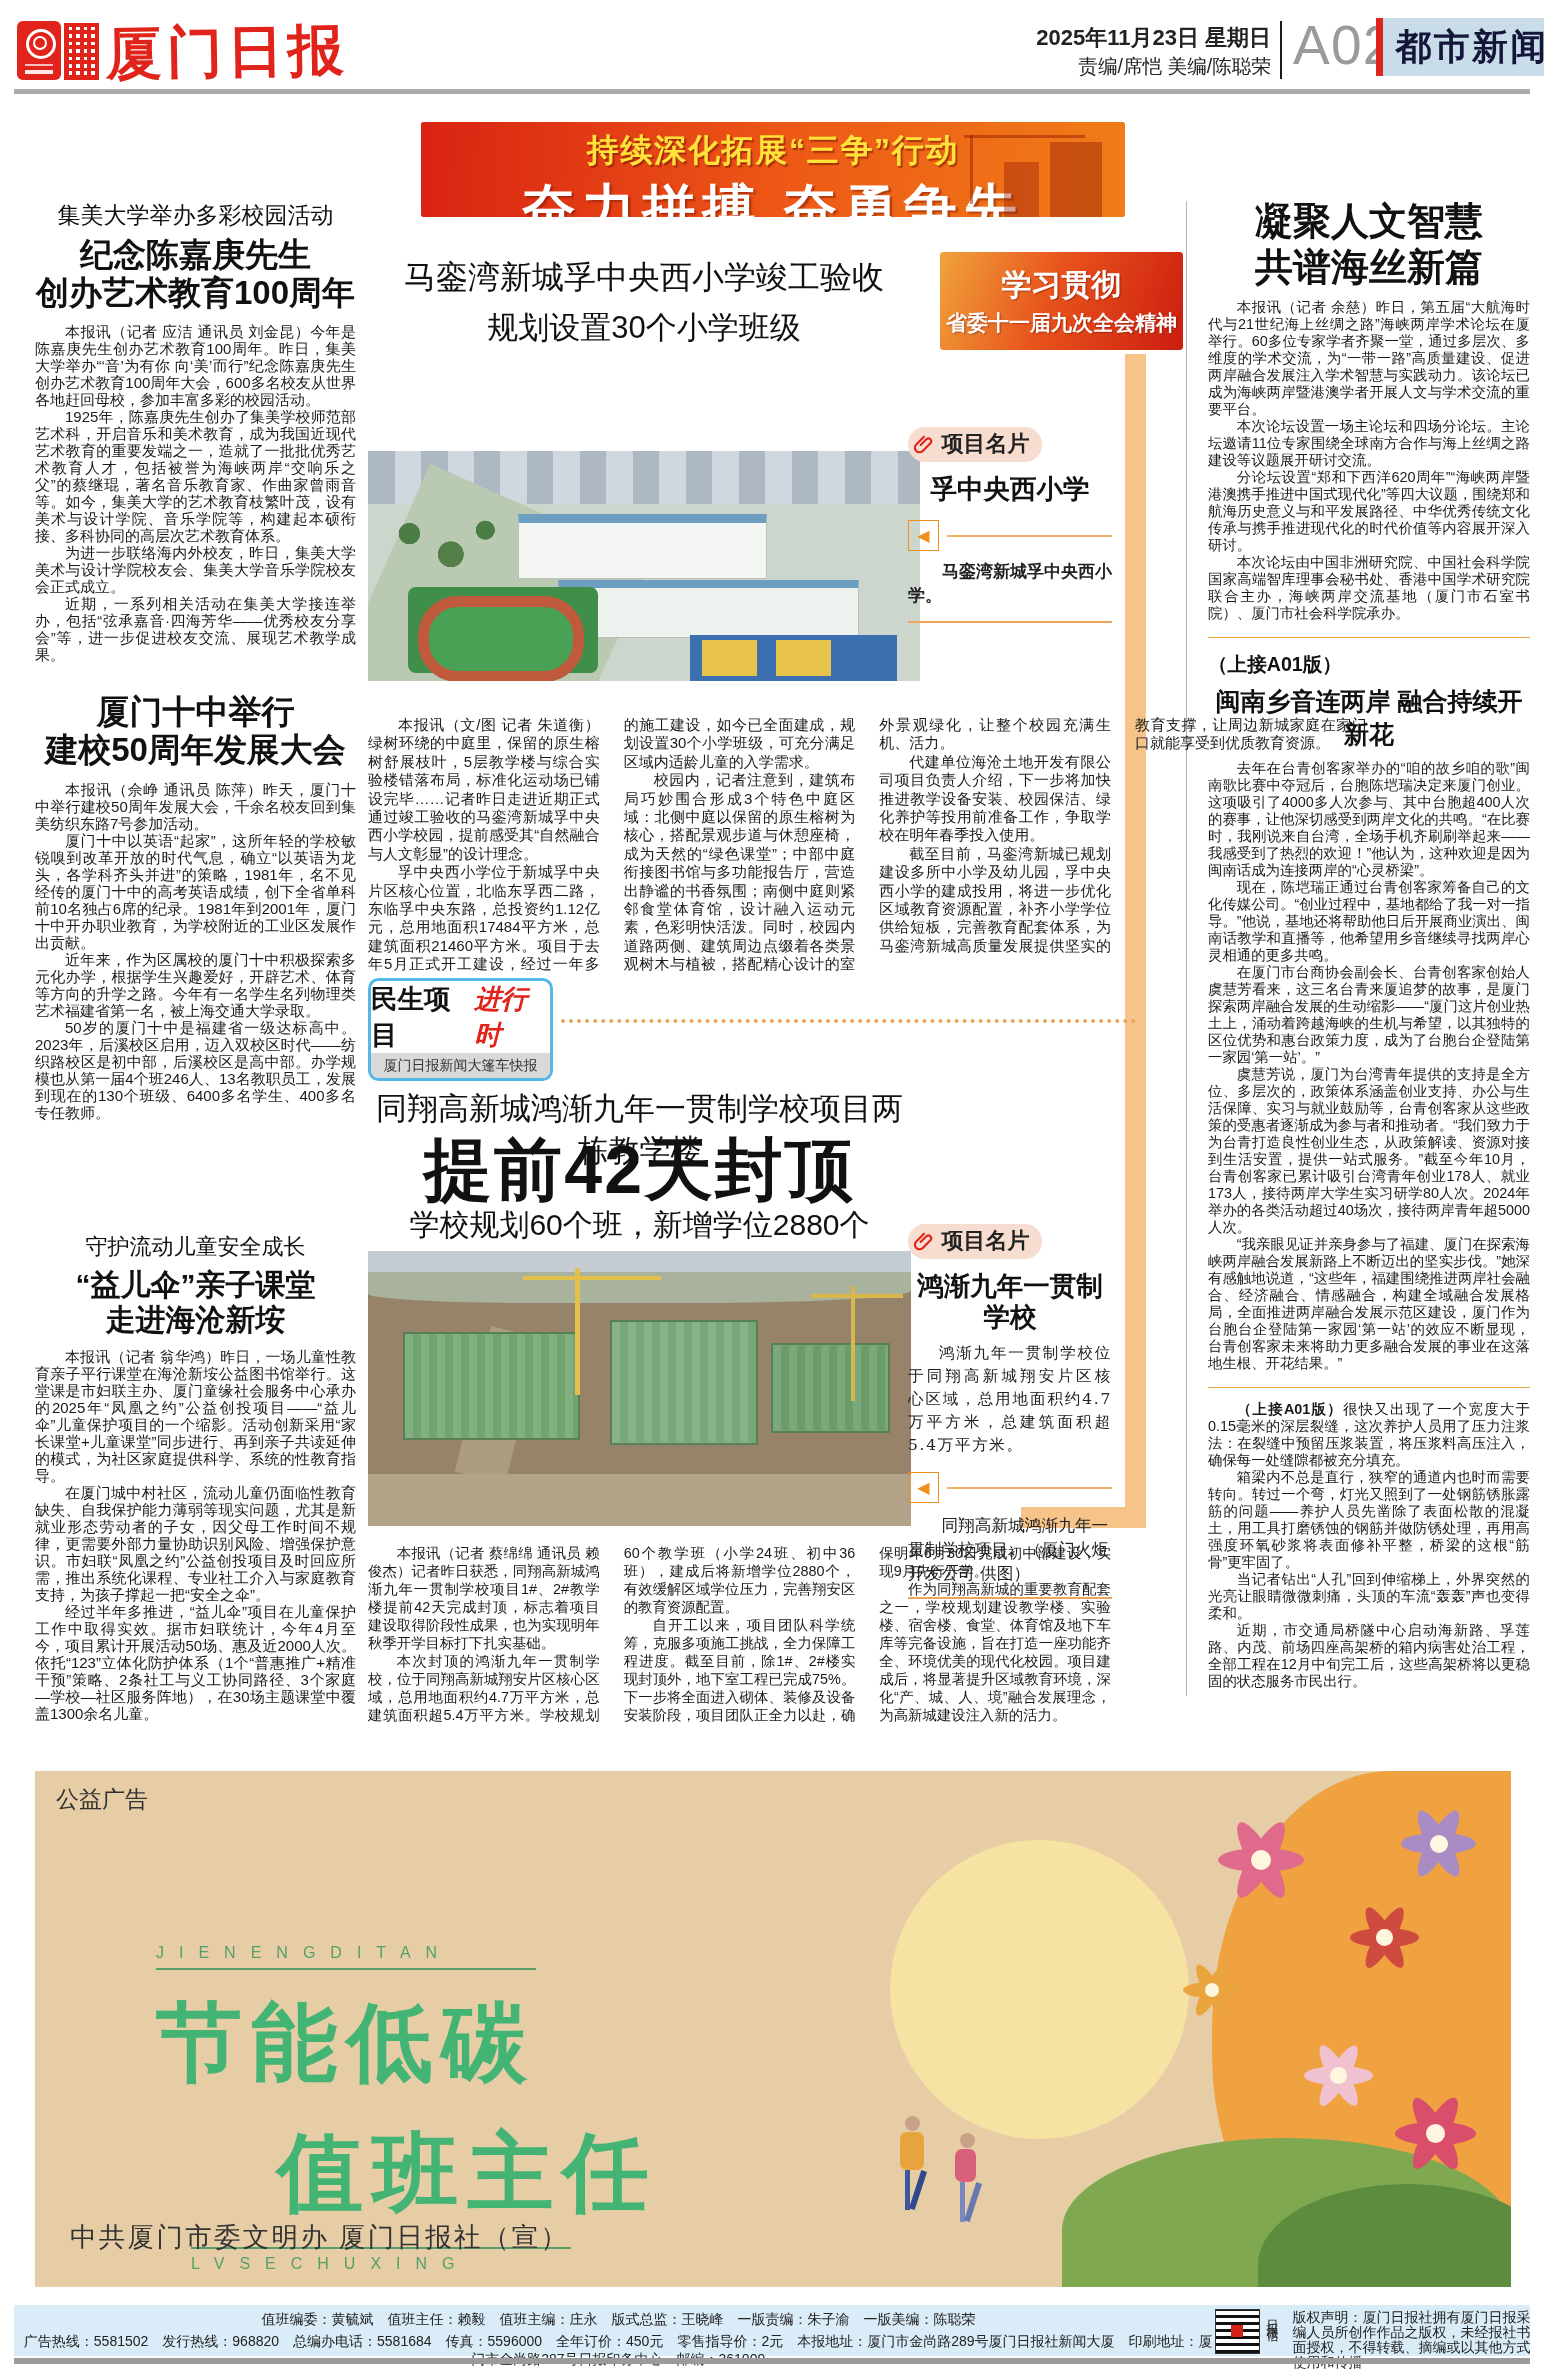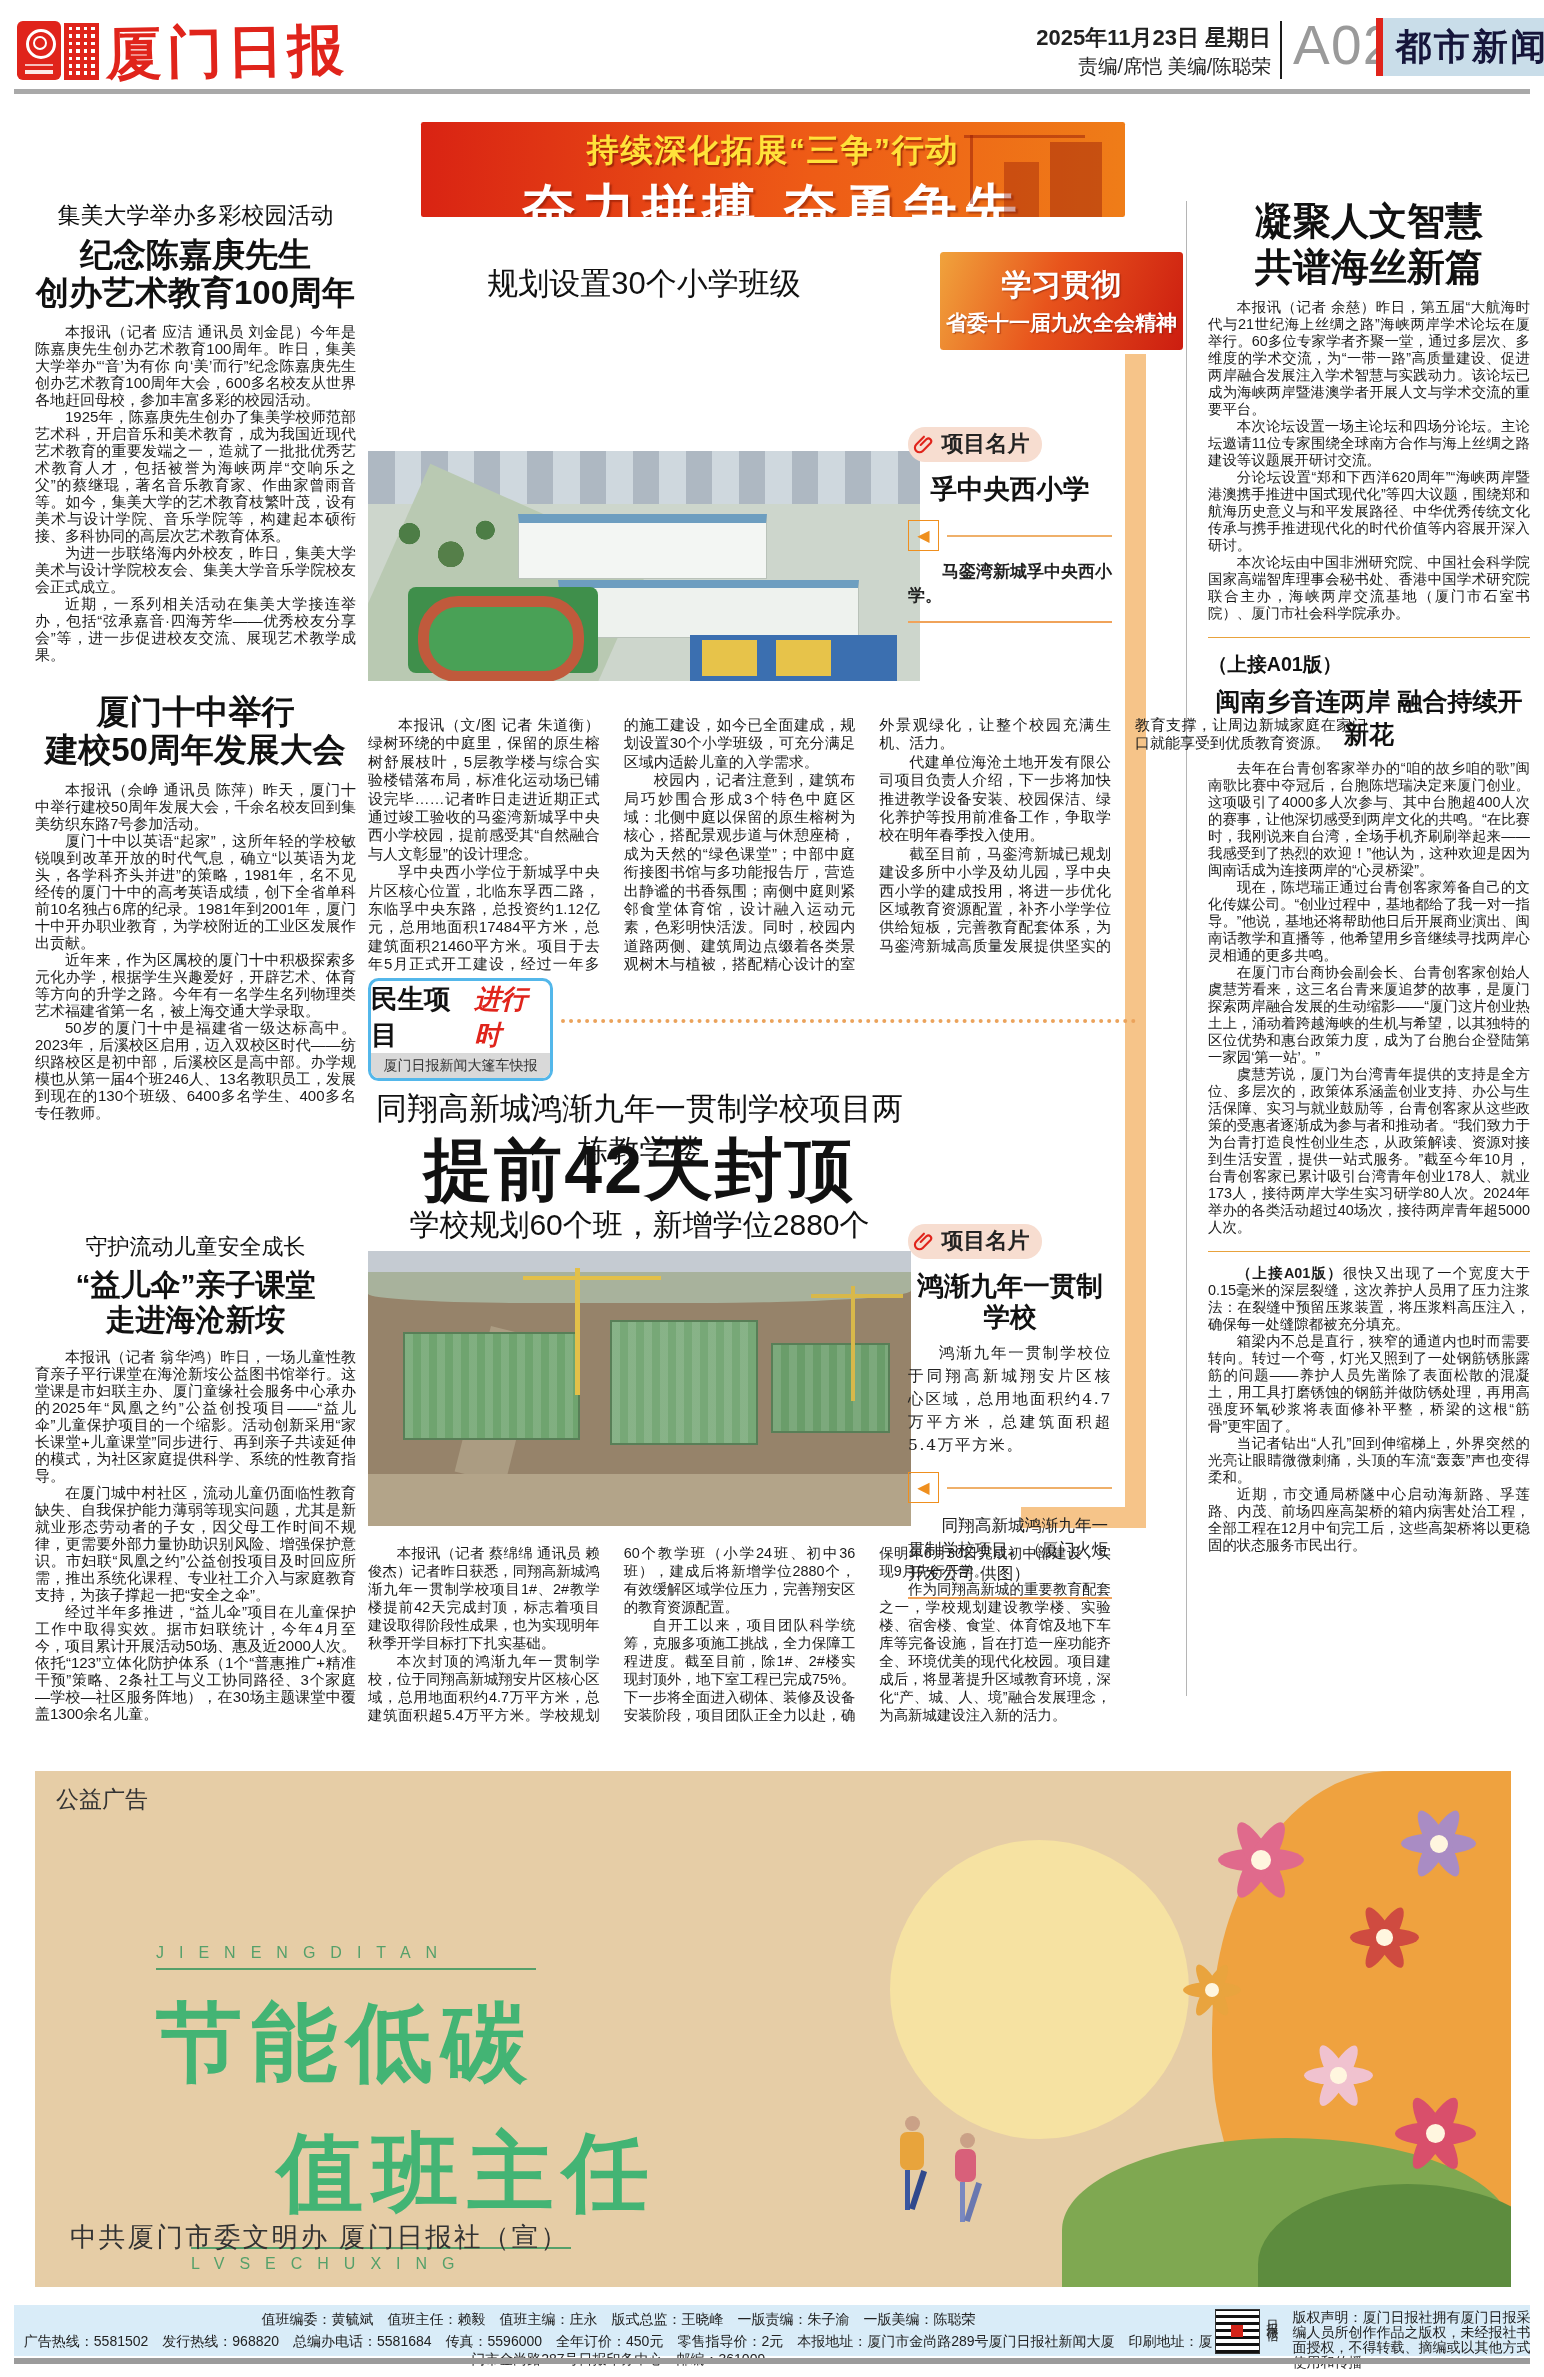--- a/index.html
+++ b/index.html
@@ -230,20 +230,21 @@
     <div class="l-title" style="font-size:30px;line-height:35px;">“益儿伞”亲子课堂
 走进海沧新垵</div>
     <div class="body-l">
         <p>本报讯（记者 翁华鸿）昨日，一场儿童性教育亲子平行课堂在海沧新垵公益图书馆举行。这堂课是市妇联主办、厦门童缘社会服务中心承办的2025年“凤凰之约”公益创投项目——“益儿伞”儿童保护项目的一个缩影。活动创新采用“家长课堂+儿童课堂”同步进行、再到亲子共读延伸的模式，为社区家庭提供科学、系统的性教育指导。</p>
         <p>在厦门城中村社区，流动儿童仍面临性教育缺失、自我保护能力薄弱等现实问题，尤其是新就业形态劳动者的子女，因父母工作时间不规律，更需要外部力量协助识别风险、增强保护意识。市妇联“凤凰之约”公益创投项目及时回应所需，推出系统化课程、专业社工介入与家庭教育支持，为孩子撑起一把“安全之伞”。</p>
         <p>经过半年多推进，“益儿伞”项目在儿童保护工作中取得实效。据市妇联统计，今年4月至今，项目累计开展活动50场、惠及近2000人次。依托“123”立体化防护体系（1个“普惠推广+精准干预”策略、2条社工与义工协同路径、3个家庭—学校—社区服务阵地），在30场主题课堂中覆盖1300余名儿童。</p>
       </div>
   </div>
 
   <div class="abs c1-head">
+    <div class="c1-kicker">马銮湾新城孚中央西小学竣工验收</div>
     <div class="c1-sub">规划设置30个小学班级</div>
   </div>
 
   <div class="abs study-banner">
     <div class="sb-l1">学习贯彻</div>
     <div class="sb-l2">省委十一届九次全会精神</div>
   </div>
 
   <div class="abs photo1">
     <div class="p1-city"></div>
@@ -350,20 +351,21 @@
         <p>本次论坛由中国非洲研究院、中国社会科学院国家高端智库理事会秘书处、香港中国学术研究院联合主办，海峡两岸交流基地（厦门市石室书院）、厦门市社会科学院承办。</p>
       </div>
     <div class="r-div"></div>
     <div class="r2-label">（上接A01版）</div>
     <div class="r2-title">闽南乡音连两岸 融合持续开新花</div>
     <div class="body-r">
         <p>去年在台青创客家举办的“咱的故乡咱的歌”闽南歌比赛中夺冠后，台胞陈垲瑞决定来厦门创业。这项吸引了4000多人次参与、其中台胞超400人次的赛事，让他深切感受到两岸文化的共鸣。“在比赛时，我刚说来自台湾，全场手机齐刷刷举起来——我感受到了热烈的欢迎！”他认为，这种欢迎是因为闽南话成为连接两岸的“心灵桥梁”。</p>
         <p>现在，陈垲瑞正通过台青创客家筹备自己的文化传媒公司。“创业过程中，基地都给了我一对一指导。”他说，基地还将帮助他日后开展商业演出、闽南话教学和直播等，他希望用乡音继续寻找两岸心灵相通的更多共鸣。</p>
         <p>在厦门市台商协会副会长、台青创客家创始人虞慧芳看来，这三名台青来厦追梦的故事，是厦门探索两岸融合发展的生动缩影——“厦门这片创业热土上，涌动着跨越海峡的生机与希望，以其独特的区位优势和惠台政策力度，成为了台胞台企登陆第一家园‘第一站’。”</p>
         <p>虞慧芳说，厦门为台湾青年提供的支持是全方位、多层次的，政策体系涵盖创业支持、办公与生活保障、实习与就业鼓励等，台青创客家从这些政策的受惠者逐渐成为参与者和推动者。“我们致力于为台青打造良性创业生态，从政策解读、资源对接到生活安置，提供一站式服务。”截至今年10月，台青创客家已累计吸引台湾青年创业178人、就业173人，接待两岸大学生实习研学80人次。2024年举办的各类活动超过40场次，接待两岸青年超5000人次。</p>
+        <p>“我亲眼见证并亲身参与了福建、厦门在探索海峡两岸融合发展新路上不断迈出的坚实步伐。”她深有感触地说道，“这些年，福建围绕推进两岸社会融合、经济融合、情感融合，构建全域融合发展格局，全面推进两岸融合发展示范区建设，厦门作为台胞台企登陆第一家园‘第一站’的效应不断显现，台青创客家未来将助力更多融合发展的事业在这落地生根、开花结果。”</p>
       </div>
     <div class="r-div"></div>
     <div class="body-r">
       <p><span class="r3-lead">（上接A01版）</span><span>很快又出现了一个宽度大于0.15毫米的深层裂缝，这次养护人员用了压力注浆法：在裂缝中预留压浆装置，将压浆料高压注入，确保每一处缝隙都被充分填充。</span></p>
     </div>
     <div class="body-r" style="margin-top:0;">
         <p>箱梁内不总是直行，狭窄的通道内也时而需要转向。转过一个弯，灯光又照到了一处钢筋锈胀露筋的问题——养护人员先凿除了表面松散的混凝土，用工具打磨锈蚀的钢筋并做防锈处理，再用高强度环氧砂浆将表面修补平整，桥梁的这根“筋骨”更牢固了。</p>
         <p>当记者钻出“人孔”回到伸缩梯上，外界突然的光亮让眼睛微微刺痛，头顶的车流“轰轰”声也变得柔和。</p>
         <p>近期，市交通局桥隧中心启动海新路、孚莲路、内茂、前场四座高架桥的箱内病害处治工程，全部工程在12月中旬完工后，这些高架桥将以更稳固的状态服务市民出行。</p>
       </div>

